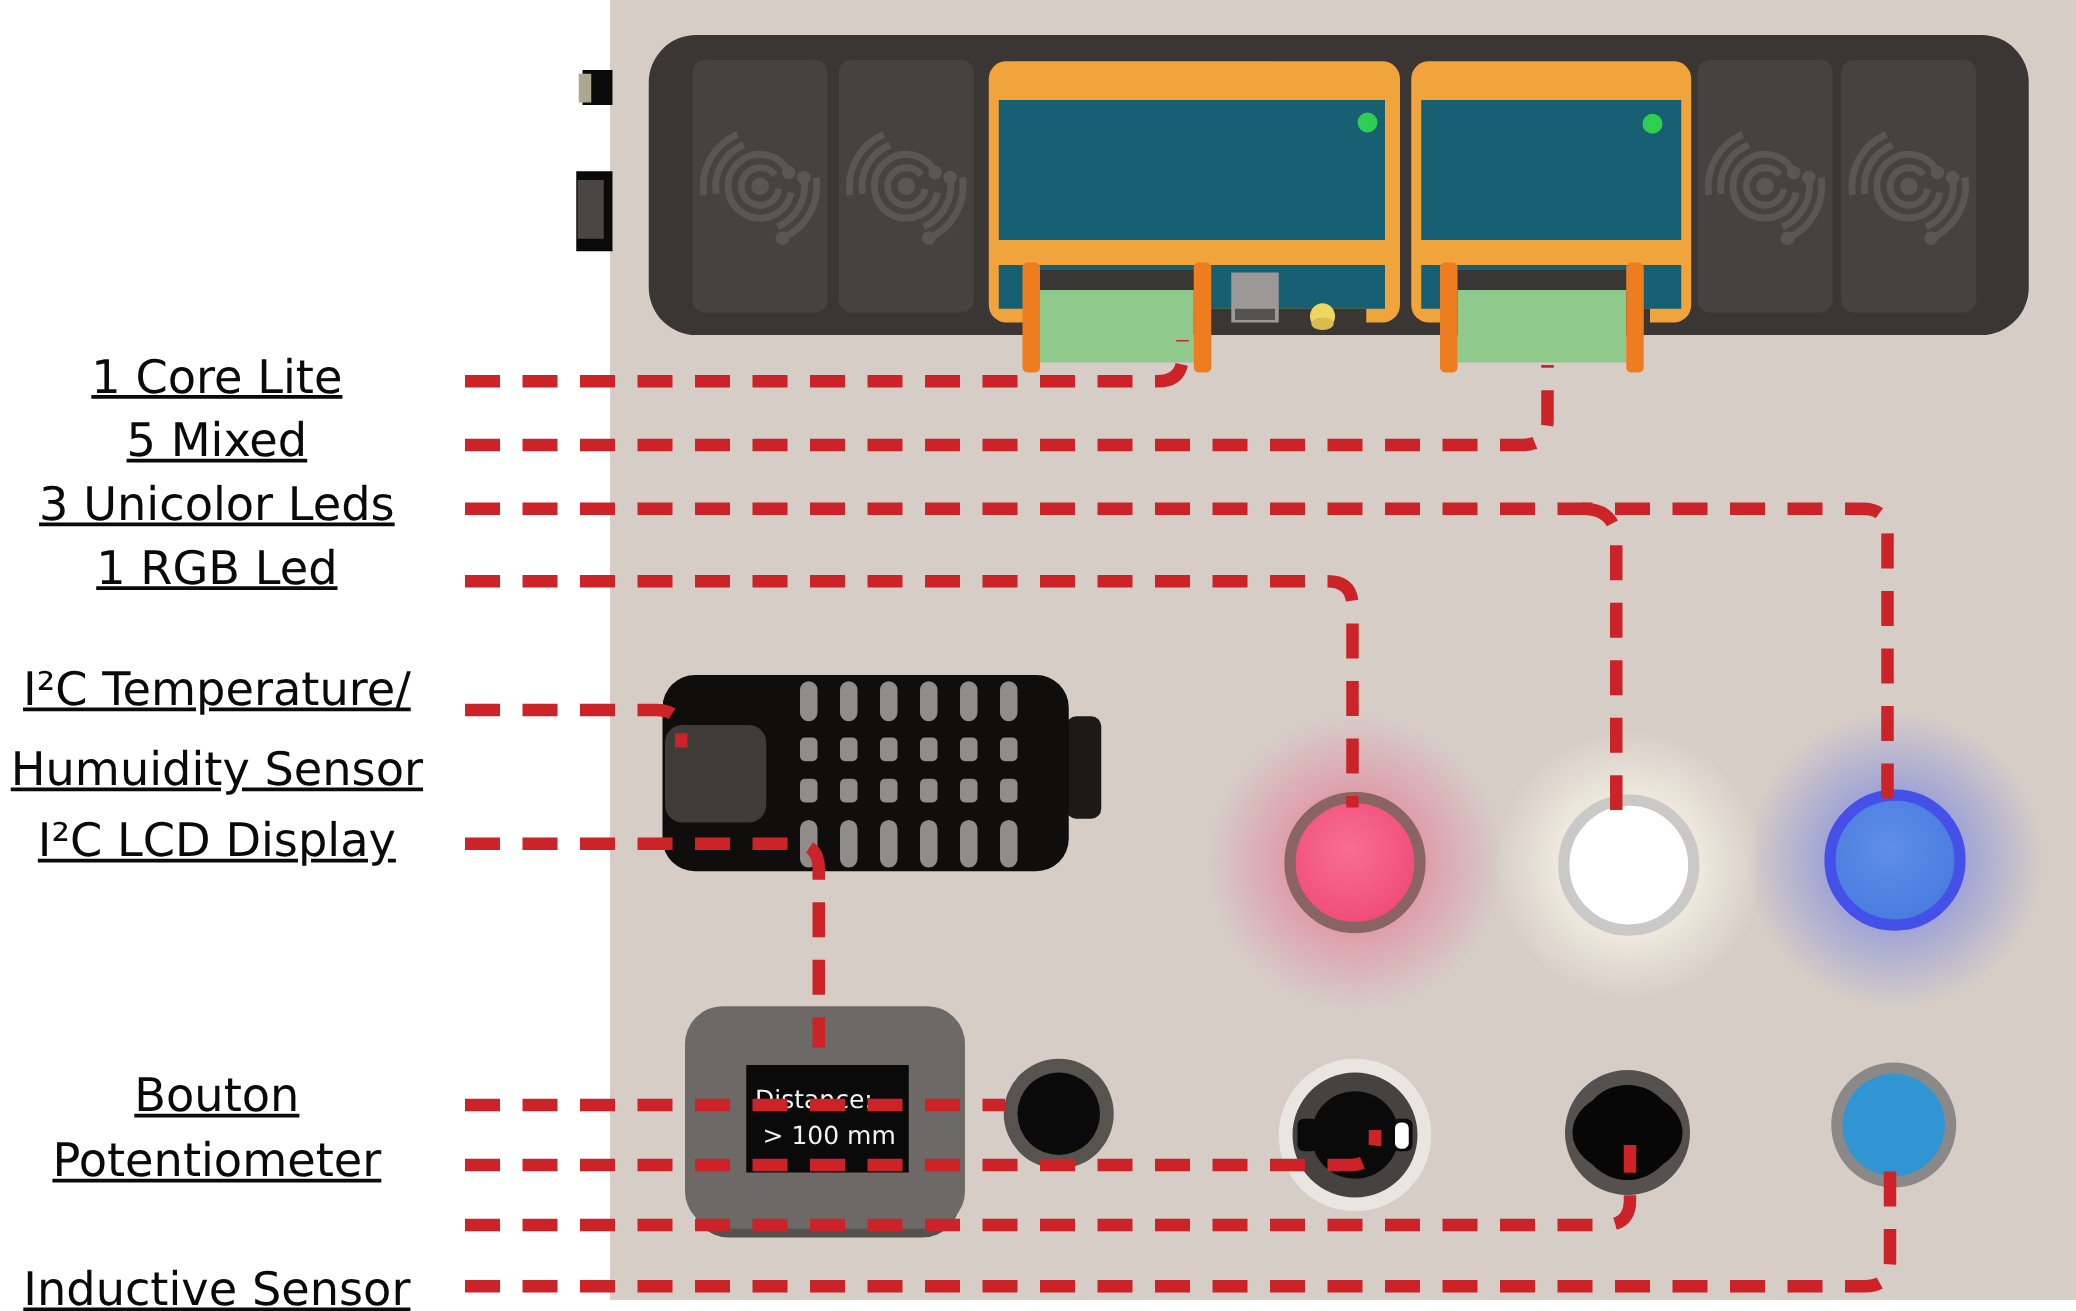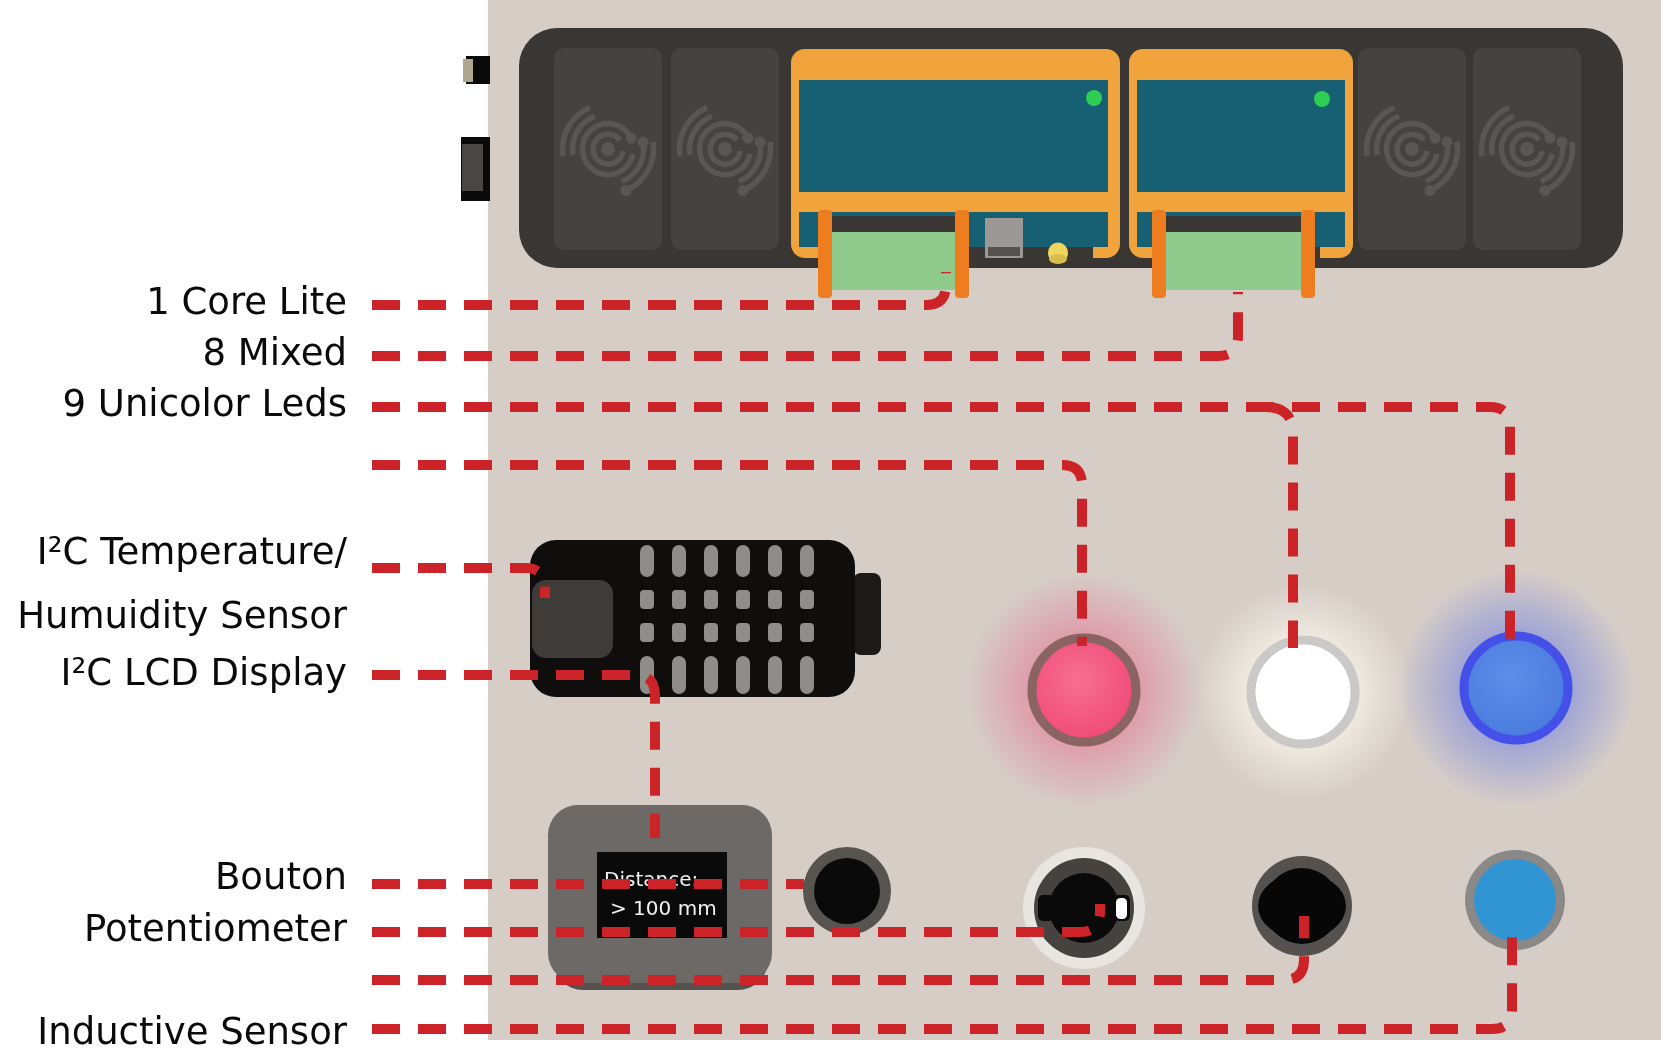--- a/index.html
+++ b/index.html
@@ -8,24 +8,25 @@
     width:1661px; height:1049px;
     background:#ffffff;
     overflow:hidden;
     font-family:"DejaVu Sans", sans-serif;
   }
   .stage svg { position:absolute; left:0; top:0; }
   .label {
     position:absolute;
     left:0; width:347px;
     height:48px; line-height:48px;
-    text-align:right;
+    text-align:center;
     font-size:37px;
     color:#0a0a0a;
     white-space:nowrap;
+    text-decoration:underline;
   }
 </style>
 </head>
 <body>
 
 <div class="stage">
 
 <svg width="1661" height="1049" viewBox="0 0 1661 1049" xmlns="http://www.w3.org/2000/svg">
   <defs>
     <radialGradient id="gpink" cx="45%" cy="40%" r="70%">
@@ -206,21 +207,22 @@
     <path d="M372 568 H525 Q545 568 545 588 V598"></path>
     <path d="M372 675 H635 Q655 675 655 695 V838"></path>
     <path d="M372 884 H804"></path>
     <path d="M372 932 H1080 Q1100 932 1100 912 V904"></path>
     <path d="M372 980 H1284 Q1304 980 1304 960 V916"></path>
     <path d="M372 1029 H1492 Q1512 1029 1512 1009 V936"></path>
   </g>
 </svg>
 
   <div class="label" style="top:278px">1 Core Lite</div>
-  <div class="label" style="top:329px">8 Mixed</div>
-  <div class="label" style="top:380px">9 Unicolor Leds</div>
+  <div class="label" style="top:329px">5 Mixed</div>
+  <div class="label" style="top:380px">3 Unicolor Leds</div>
+  <div class="label" style="top:431px">1 RGB Led</div>
   <div class="label" style="top:528px">I²C Temperature/</div>
   <div class="label" style="top:592px">Humuidity Sensor</div>
   <div class="label" style="top:649px">I²C LCD Display</div>
   <div class="label" style="top:905px">Potentiometer</div>
   <div class="label" style="top:853px">Bouton</div>
   <div class="label" style="top:1008px">Inductive Sensor</div>
 </div>
 
 </body></html>

